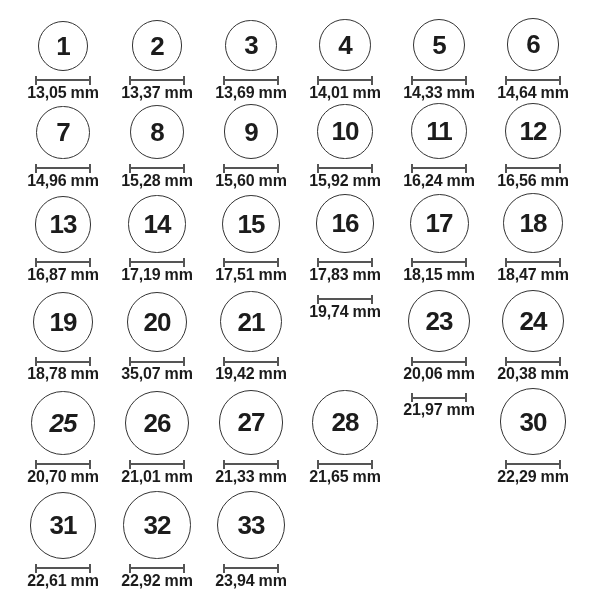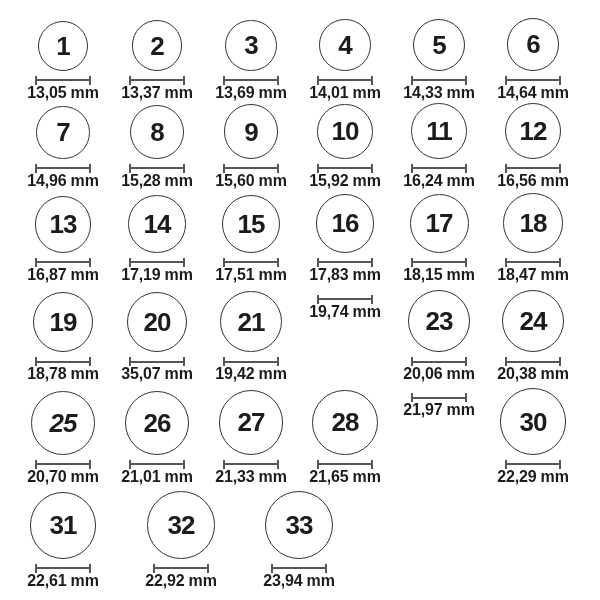--- a/index.html
+++ b/index.html
@@ -397,21 +397,21 @@
       <div class="circle" style="height: 66.3px; width: 66.3px;">
         <span class="num">30</span>
       </div>
     </div>
     <div class="dline">
       <div class="dline-bar"></div>
     </div>
     <span class="dlabel">22,29 mm</span>
   </div>
     </div>
-    <div class="row" style="margin-bottom: 0px; gap: 24px;">
+    <div class="row" style="margin-bottom: 0px;">
       <div class="cell">
     <div class="circle-area" style="height: 68px;">
       <div class="circle" style="height: 66.9px; width: 66.9px;">
         <span class="num">31</span>
       </div>
     </div>
     <div class="dline">
       <div class="dline-bar"></div>
     </div>
     <span class="dlabel">22,61 mm</span>

